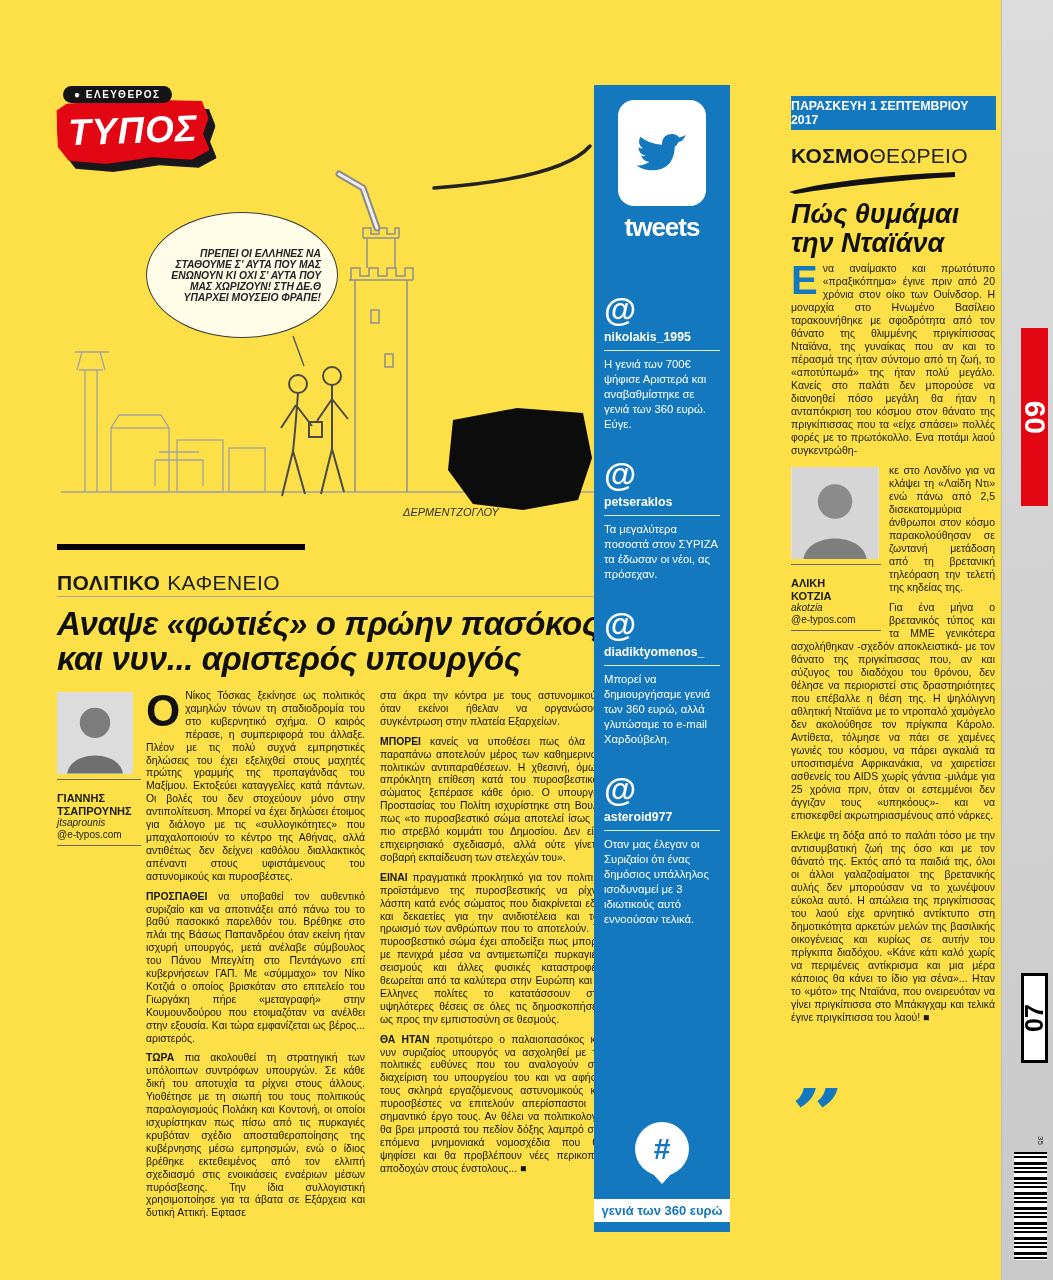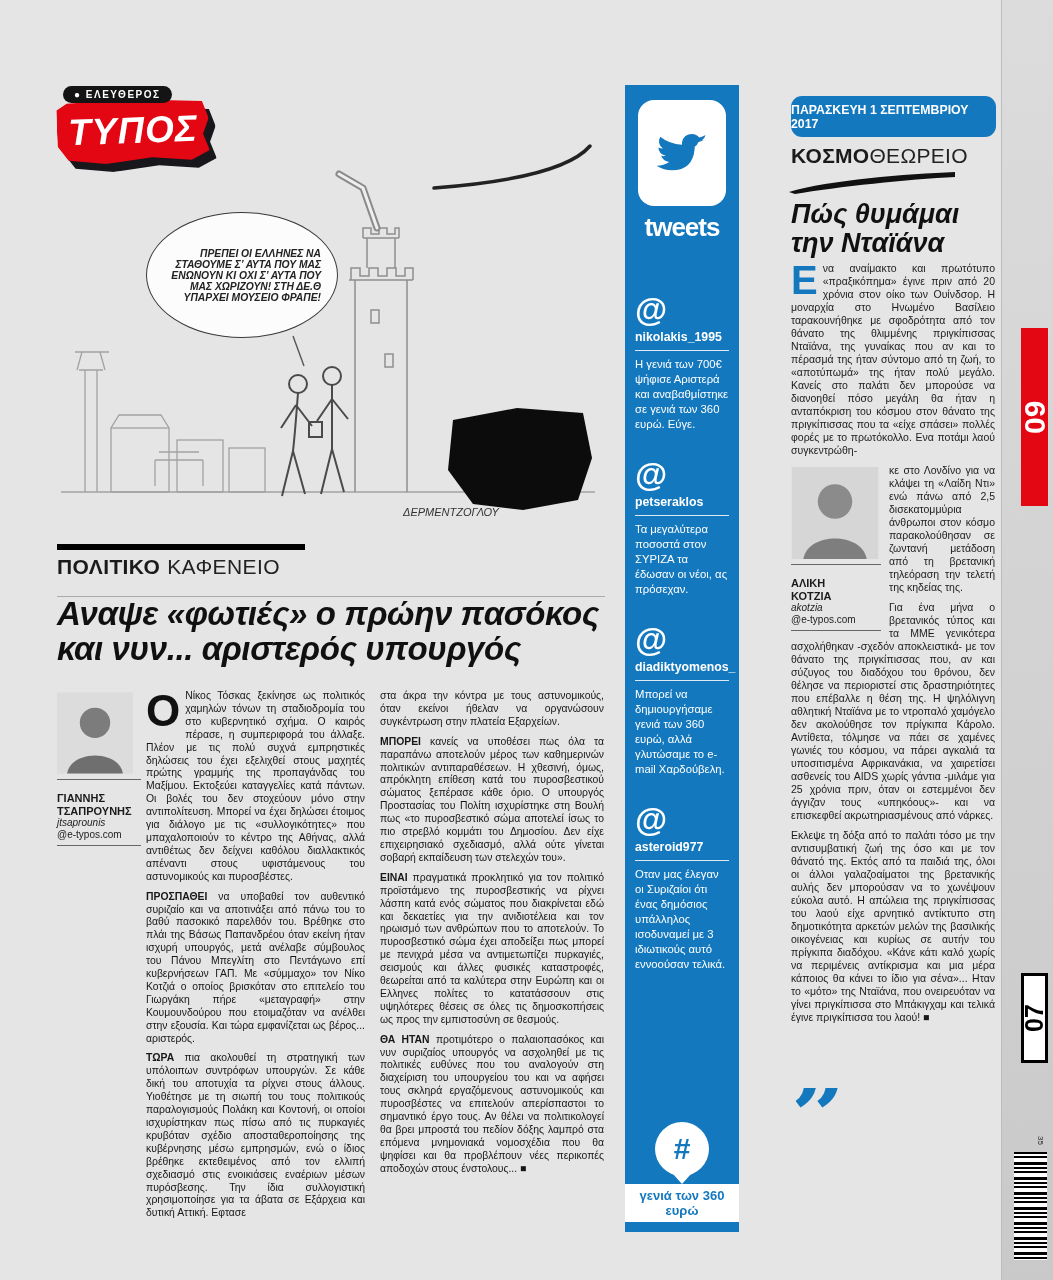--- a/index.html
+++ b/index.html
@@ -1,16 +1,16 @@
 <!DOCTYPE html>
 <html><head>
 <meta charset="utf-8">
 <style>
   html,body{margin:0;padding:0;background:#8f8f8f;}
-  .page{position:relative;width:1053px;height:1280px;margin:0 auto;background:#e5e5e5;overflow:hidden;
+  .page{position:relative;width:1053px;height:1280px;margin:0 auto;background:#fde047;overflow:hidden;
         font-family:"Liberation Sans","DejaVu Sans",sans-serif;color:#1a1a1a;}
   
   .gutter{position:absolute;right:0;top:0;width:51px;height:100%;
           background:linear-gradient(180deg,#dcdcdc,#c9c9c9);border-left:1px solid #bdbdbd;}
   
   .masthead{position:absolute;left:57px;top:84px;width:152px;}
   .mast-kicker{display:inline-block;background:#141414;color:#fff;font-size:10px;font-weight:bold;
                padding:3px 11px;border-radius:10px;letter-spacing:1.5px;position:relative;z-index:3;margin-left:6px;}
   .mast-body{position:relative;height:64px;margin-top:-4px;}
   .mast-shadow,.mast-title{position:absolute;inset:0;
@@ -22,60 +22,60 @@
   .cartoon-credit{position:absolute;left:405px;top:126px;width:190px;text-align:right;
                   font-size:13px;font-weight:bold;letter-spacing:.3px;}
   .credit-swoosh{position:absolute;left:428px;top:141px;}
   .cartoon-svg{position:absolute;left:55px;top:158px;}
   .bubble{position:absolute;left:146px;top:212px;width:192px;height:126px;border:1.6px solid #3a3a3a;
           border-radius:50%;display:flex;align-items:center;justify-content:center;text-align:right;
           font-size:10.3px;font-weight:600;font-style:italic;color:#222;padding:10px 16px;box-sizing:border-box;
           background:rgba(255,255,255,.88);z-index:2;}
   
   .section-head{position:absolute;left:57px;top:544px;width:248px;border-top:6px solid #000;
-                padding-top:5px;font-size:21px;letter-spacing:.4px;}
+                padding-top:21px;font-size:21px;letter-spacing:.4px;}
   .sec-bold{font-weight:800;text-align:right;}
   .sec-light{font-weight:300;margin-left:7px;color:#222;}
-  .headline{position:absolute;left:57px;top:596px;width:548px;border-top:1px solid #aaa;
+  .headline{position:absolute;left:57px;top:596px;width:548px;border-top:1px solid #aaa;padding-top:10px;
             font-size:33px;font-weight:bold;font-style:italic;line-height:1.06;letter-spacing:-.4px;color:#101010;}
   
   .m-author{position:absolute;left:57px;top:692px;width:84px;font-size:10.5px;}
   .author-photo{width:76px;height:82px;display:block;background:#e3e3e3;}
   .auth-name{font-weight:bold;font-size:11px;line-height:12.5px;margin-top:5px;border-top:1px solid #666;padding-top:12px;}
   .auth-mail{font-size:10px;line-height:12px;color:#222;border-bottom:1px solid #666;padding-bottom:4px;}
   .auth-mail .h{font-style:italic;}
   
   .bodycol{position:absolute;top:690px;height:566px;overflow:hidden;font-size:10.4px;line-height:12.9px;
            text-align:justify;color:#161616;}
   #col1{left:146px;width:219px;}
   #col2{left:380px;width:224px;}
   .bodycol p{margin:0 0 7px;}
   .lead{font-weight:bold;}
   .m-drop{float:left;font-size:44px;line-height:37px;font-weight:bold;padding:2px 5px 0 0;color:#111;}
   
-  .tweets{position:absolute;left:625px;top:85px;width:114px;height:1147px;background:#1478be;color:#fff;}
+  .tweets{position:absolute;left:594px;top:85px;width:136px;height:1147px;background:#1478be;color:#fff;}
   .tw-card{width:88px;height:106px;background:#fff;border-radius:16px;margin:15px auto 6px;
            display:flex;align-items:center;justify-content:center;}
   .tw-brand{text-align:center;font-size:26px;font-weight:bold;letter-spacing:-1px;}
   .tweet{padding:0 10px;margin-top:26px;}
   .tweet.first{margin-top:50px;}
   .tw-at{font-size:33px;font-weight:bold;line-height:1;}
   .tw-handle{font-size:12.3px;font-weight:bold;margin:4px 0 6px;padding-bottom:6px;
              border-bottom:1px solid rgba(255,255,255,.85);}
   .tw-text{font-size:11.3px;line-height:15px;}
   .tw-pin{position:absolute;bottom:56px;left:50%;transform:translateX(-50%);width:54px;height:54px;
           background:#fff;border-radius:50%;display:flex;align-items:center;justify-content:center;}
   .tw-pin:after{content:"";position:absolute;bottom:-8px;left:50%;transform:translateX(-50%);
                 border:9px solid transparent;border-top:10px solid #fff;border-bottom:0;}
   .tw-pin span{color:#1478be;font-size:30px;font-weight:bold;}
   .tw-band{position:absolute;left:0;right:0;bottom:10px;background:#fff;color:#1478be;text-align:center;
            font-weight:bold;font-size:13px;padding:4px 0;}
   
-  .dateline{position:absolute;left:791px;top:96px;width:205px;height:41px;background:#1478be;color:#fff;
-            font-size:12.3px;font-weight:bold;display:flex;align-items:center;justify-content:center;border-radius:11px;}
+  .dateline{position:absolute;left:791px;top:96px;width:205px;height:34px;background:#1478be;color:#fff;
+            font-size:12.3px;font-weight:bold;display:flex;align-items:center;justify-content:center;}
   .kosmo-sec{position:absolute;left:791px;top:144px;font-size:21px;letter-spacing:.3px;}
   .kosmo-swoosh{position:absolute;left:789px;top:170px;}
   .kosmo-head{position:absolute;left:791px;top:200px;font-size:27px;font-weight:bold;font-style:italic;
               line-height:1.08;color:#101010;}
   .kosmo-body{position:absolute;left:791px;top:262px;width:204px;height:822px;overflow:hidden;
               font-size:10.5px;line-height:13px;text-align:justify;color:#1b1b1b;}
   .kosmo-body p{margin:0 0 7px;}
   .k-drop{float:left;font-size:40px;line-height:33px;font-weight:bold;color:#1478be;padding:2px 5px 0 0;}
   .kt-author{float:left;width:90px;margin:3px 8px 2px 0;}
   .kt-author .author-photo{width:88px;height:92px;}

